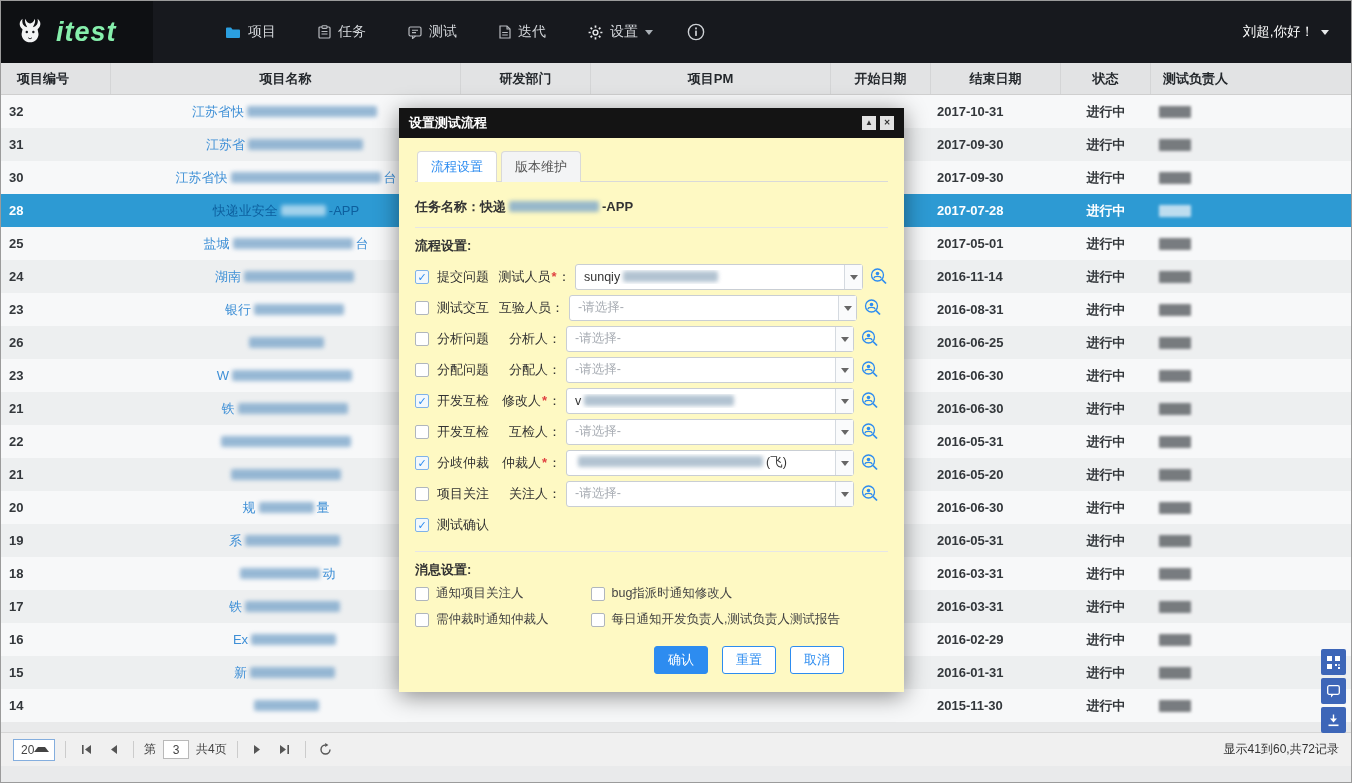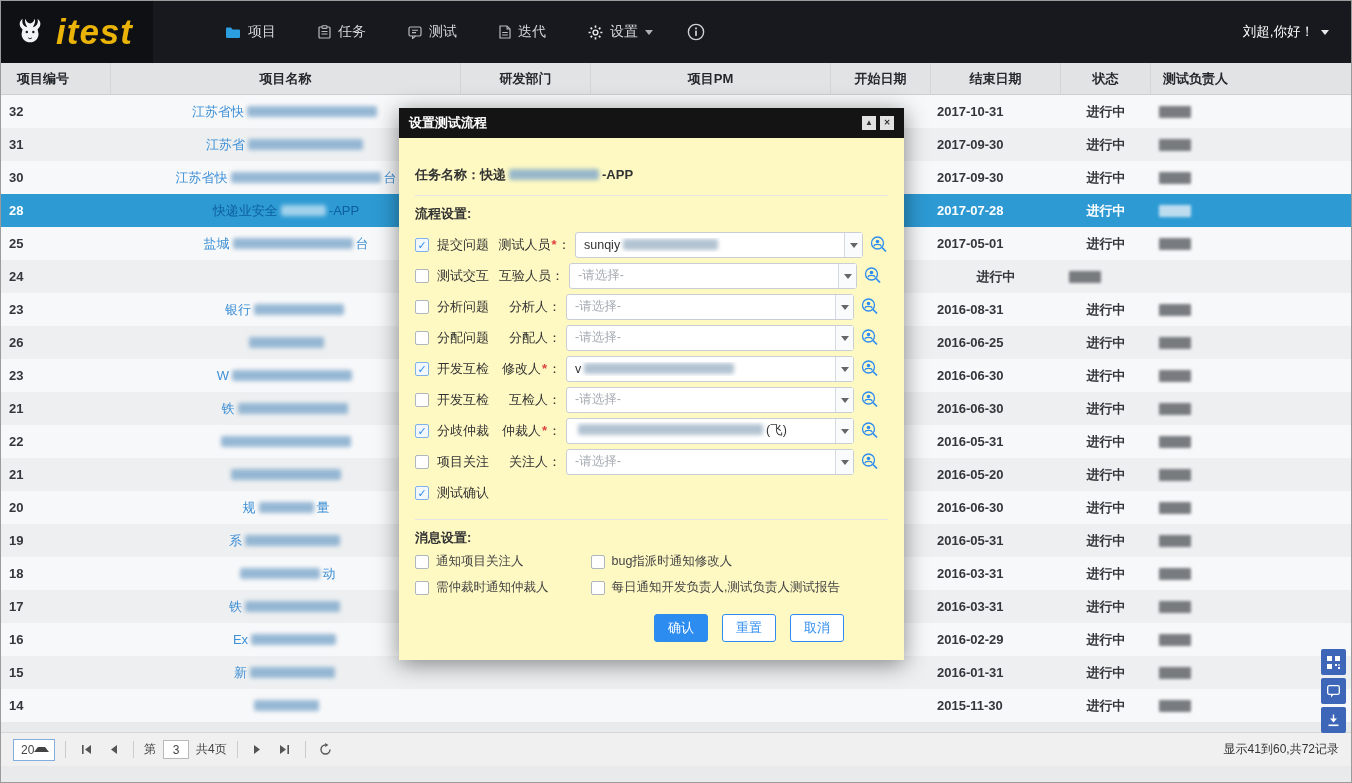--- a/index.html
+++ b/index.html
@@ -3,21 +3,21 @@
 <meta charset="utf-8">
 <style>
   * { box-sizing: border-box; margin: 0; padding: 0; }
   html,body { width:1352px; height:783px; }
   body { font-family: "Liberation Sans", sans-serif; background:#e9eaeb; overflow:hidden; }
   .app { position:relative; width:1352px; height:783px; background:#e9eaeb; border:1px solid #9b9b9b; overflow:hidden; }
 
   
   .navbar { height:62px; background:#17191e; display:flex; align-items:center; }
   .logo { width:152px; height:100%; background:#0e1013; display:flex; align-items:center; gap:9px; padding-left:14px; cursor:pointer; }
-  .logo-text { color:#eab308; font-size:35px; font-style:italic; font-weight:600; letter-spacing:1px; }
+  .logo-text { color:#86efac; font-size:27px; font-style:italic; font-weight:600; letter-spacing:1px; }
   .menu { display:flex; align-items:center; gap:42px; margin-left:72px; }
   .mitem { display:flex; align-items:center; gap:7px; color:#d4d7db; font-size:14px; cursor:pointer; white-space:nowrap; }
   .caret { width:0; height:0; border:4px solid transparent; border-top:5px solid #aab0b6; margin-top:4px; }
   .greeting { margin-left:auto; padding-right:22px; color:#fff; font-size:13.5px; display:flex; align-items:center; gap:7px; cursor:pointer; }
   .greeting .caret { border-top-color:#e8eaec; }
 
   
   .grid { display:grid; grid-template-columns:110px 350px 130px 240px 100px 130px 90px 202px; }
   .thead { background:#e2e3e4; height:32px; border-bottom:1px solid #cfcfcf; }
   .th { display:flex; align-items:center; justify-content:center; font-weight:700; font-size:13px; color:#24282c; border-right:1px solid rgba(0,0,0,0.06); cursor:pointer; }
@@ -251,20 +251,23 @@
         <div class="c"></div>
         <div class="c"></div>
         <div class="c date">2017-05-01</div>
         <div class="c status">进行中</div>
         <div class="c owner">
           <span class="oblur"></span>
         </div>
       </div>
       <div class="grid trow">
         <div class="c no">24</div>
+        <div class="c name">
+          <span class="plink">湖南<span class="rblur" style="width:110px"></span></span>
+        </div>
         <div class="c"></div>
         <div class="c"></div>
         <div class="c"></div>
         <div class="c date">2016-11-14</div>
         <div class="c status">进行中</div>
         <div class="c owner">
           <span class="oblur"></span>
         </div>
       </div>
       <div class="grid trow">
@@ -522,20 +525,24 @@
 
   <div class="modal">
     <div class="mtitle">
       <span>设置测试流程</span>
       <span class="mtools">
         <span class="mtool">▲</span>
         <span class="mtool">✕</span>
       </span>
     </div>
     <div class="mbody">
+      <div class="tabs">
+        <span class="tab active">流程设置</span>
+        <span class="tab">版本维护</span>
+      </div>
 
       <div class="formtop">
         <div class="taskrow">
           <span class="flabel">任务名称：</span>
           <span class="taskval">快递<span class="rblur" style="width:90px"></span>-APP</span>
         </div>
       </div>
 
       <hr class="hsep">
 

